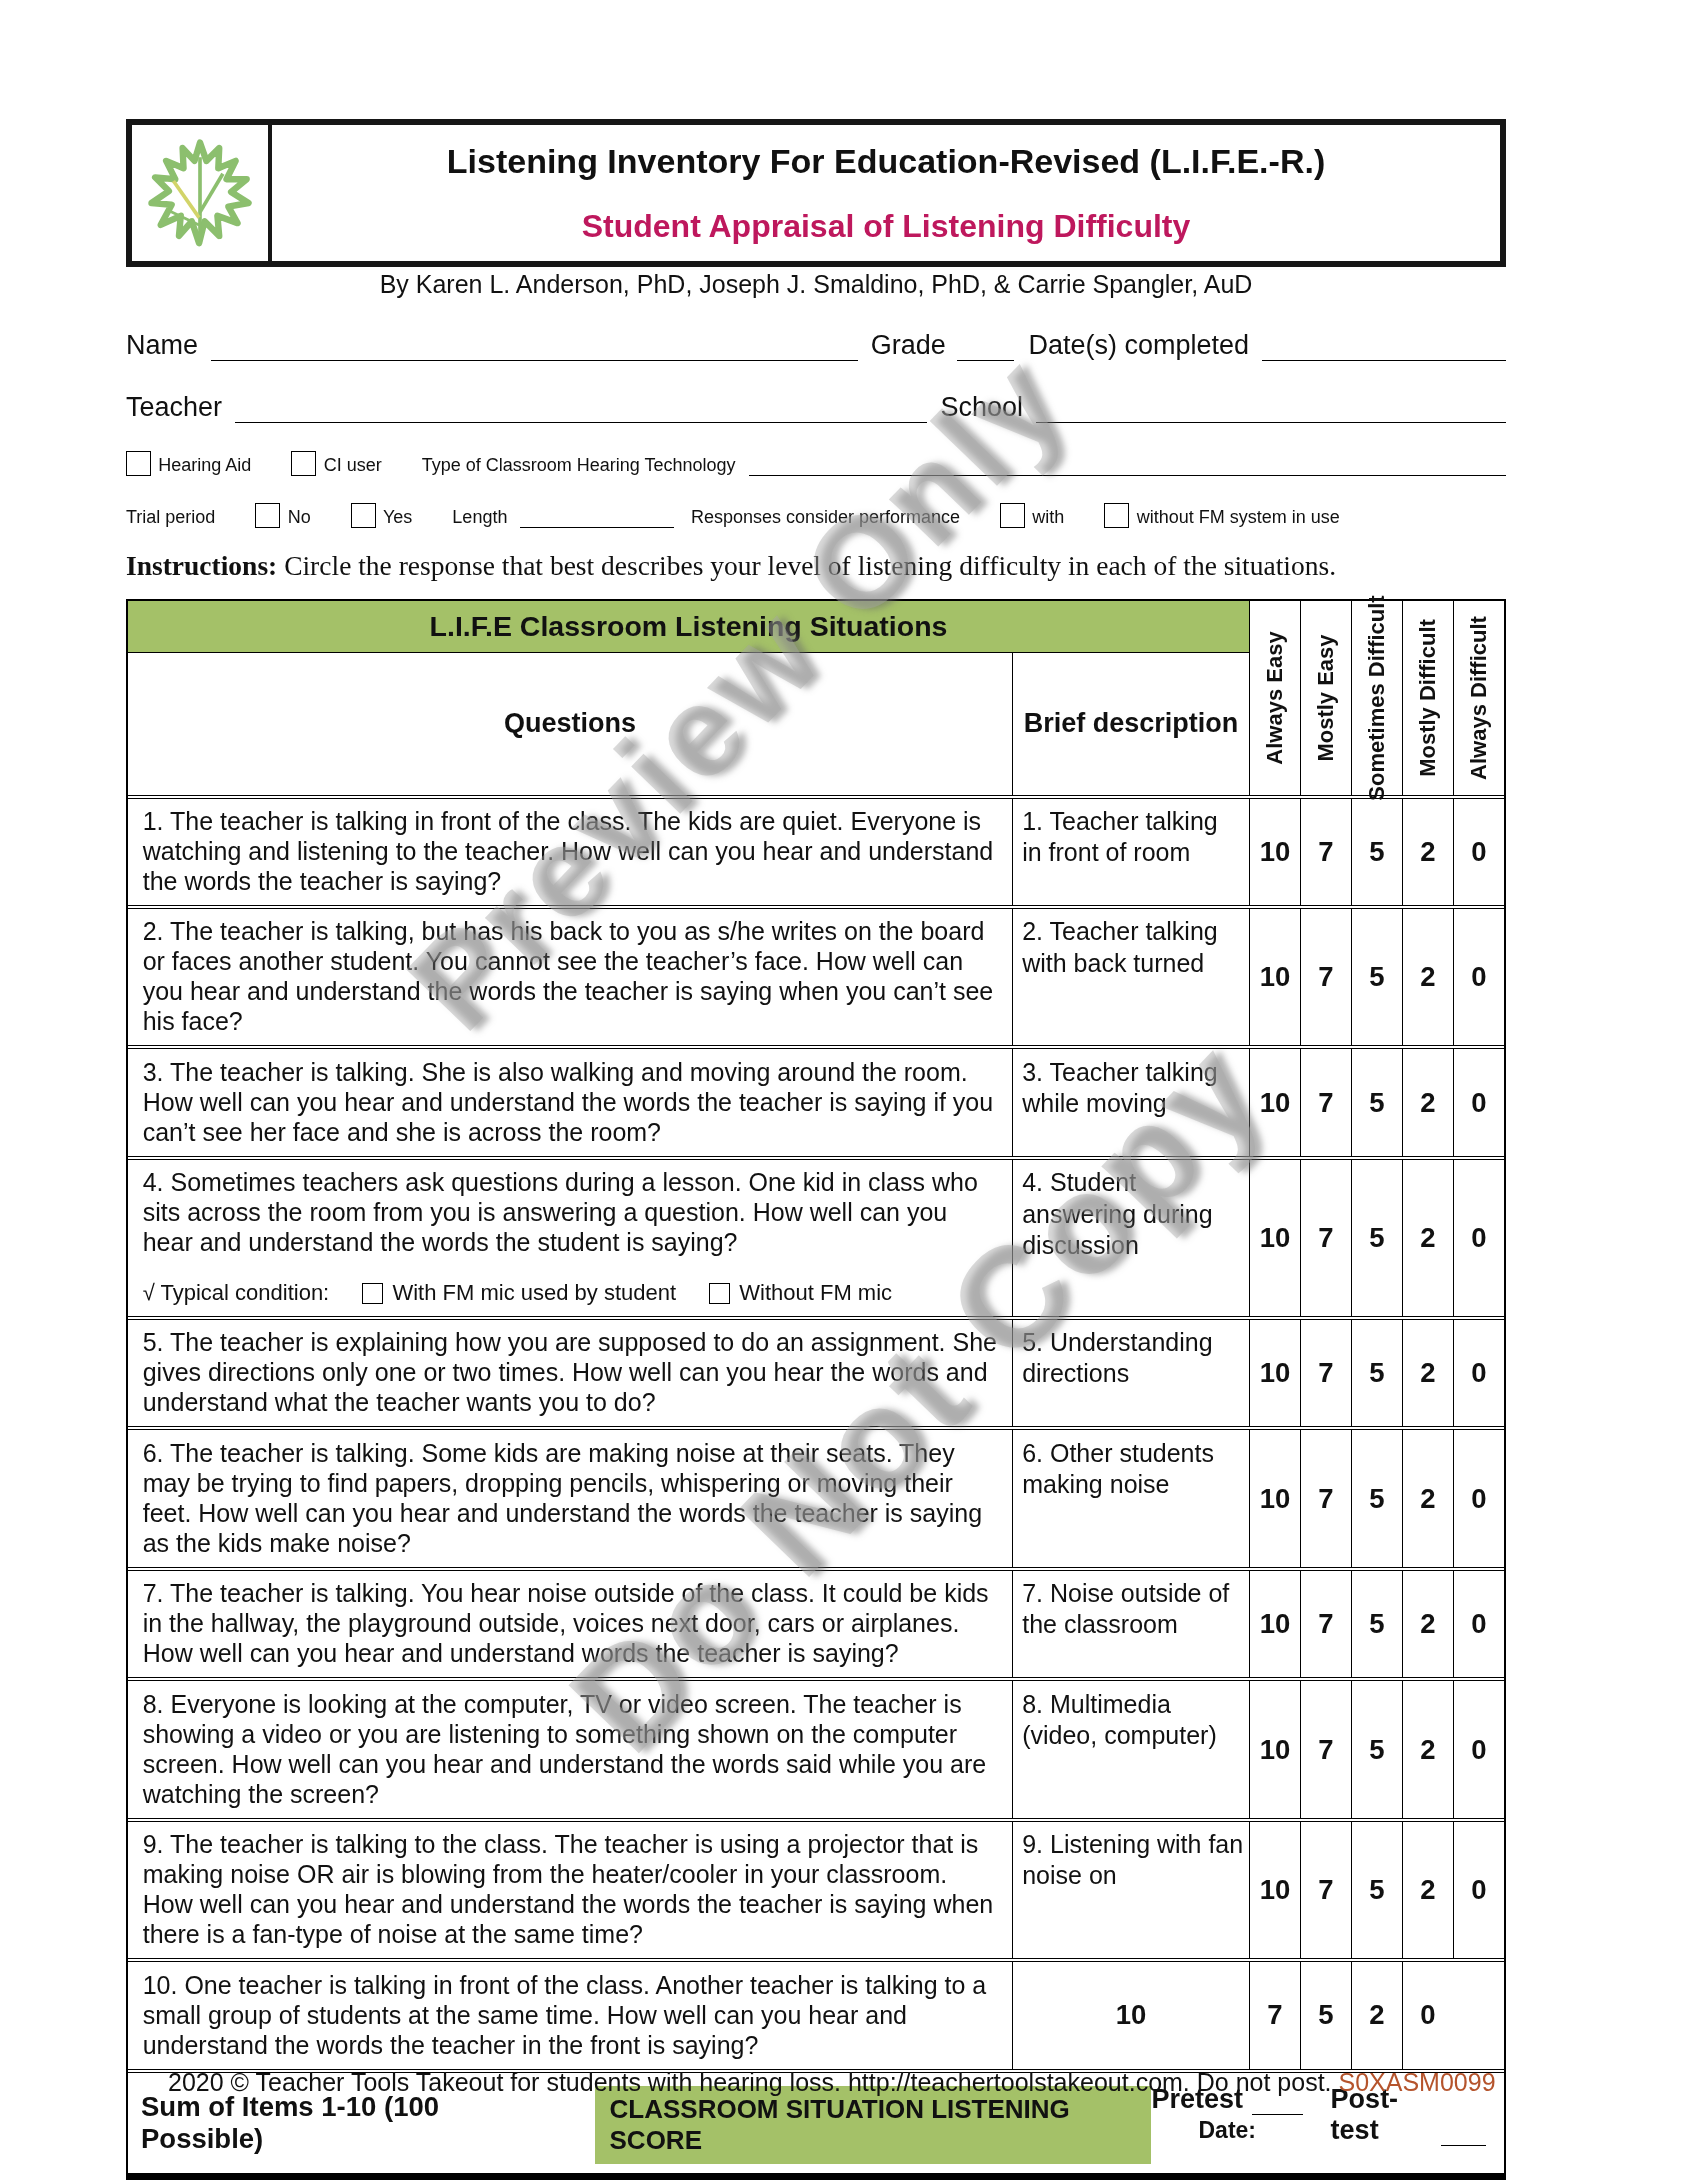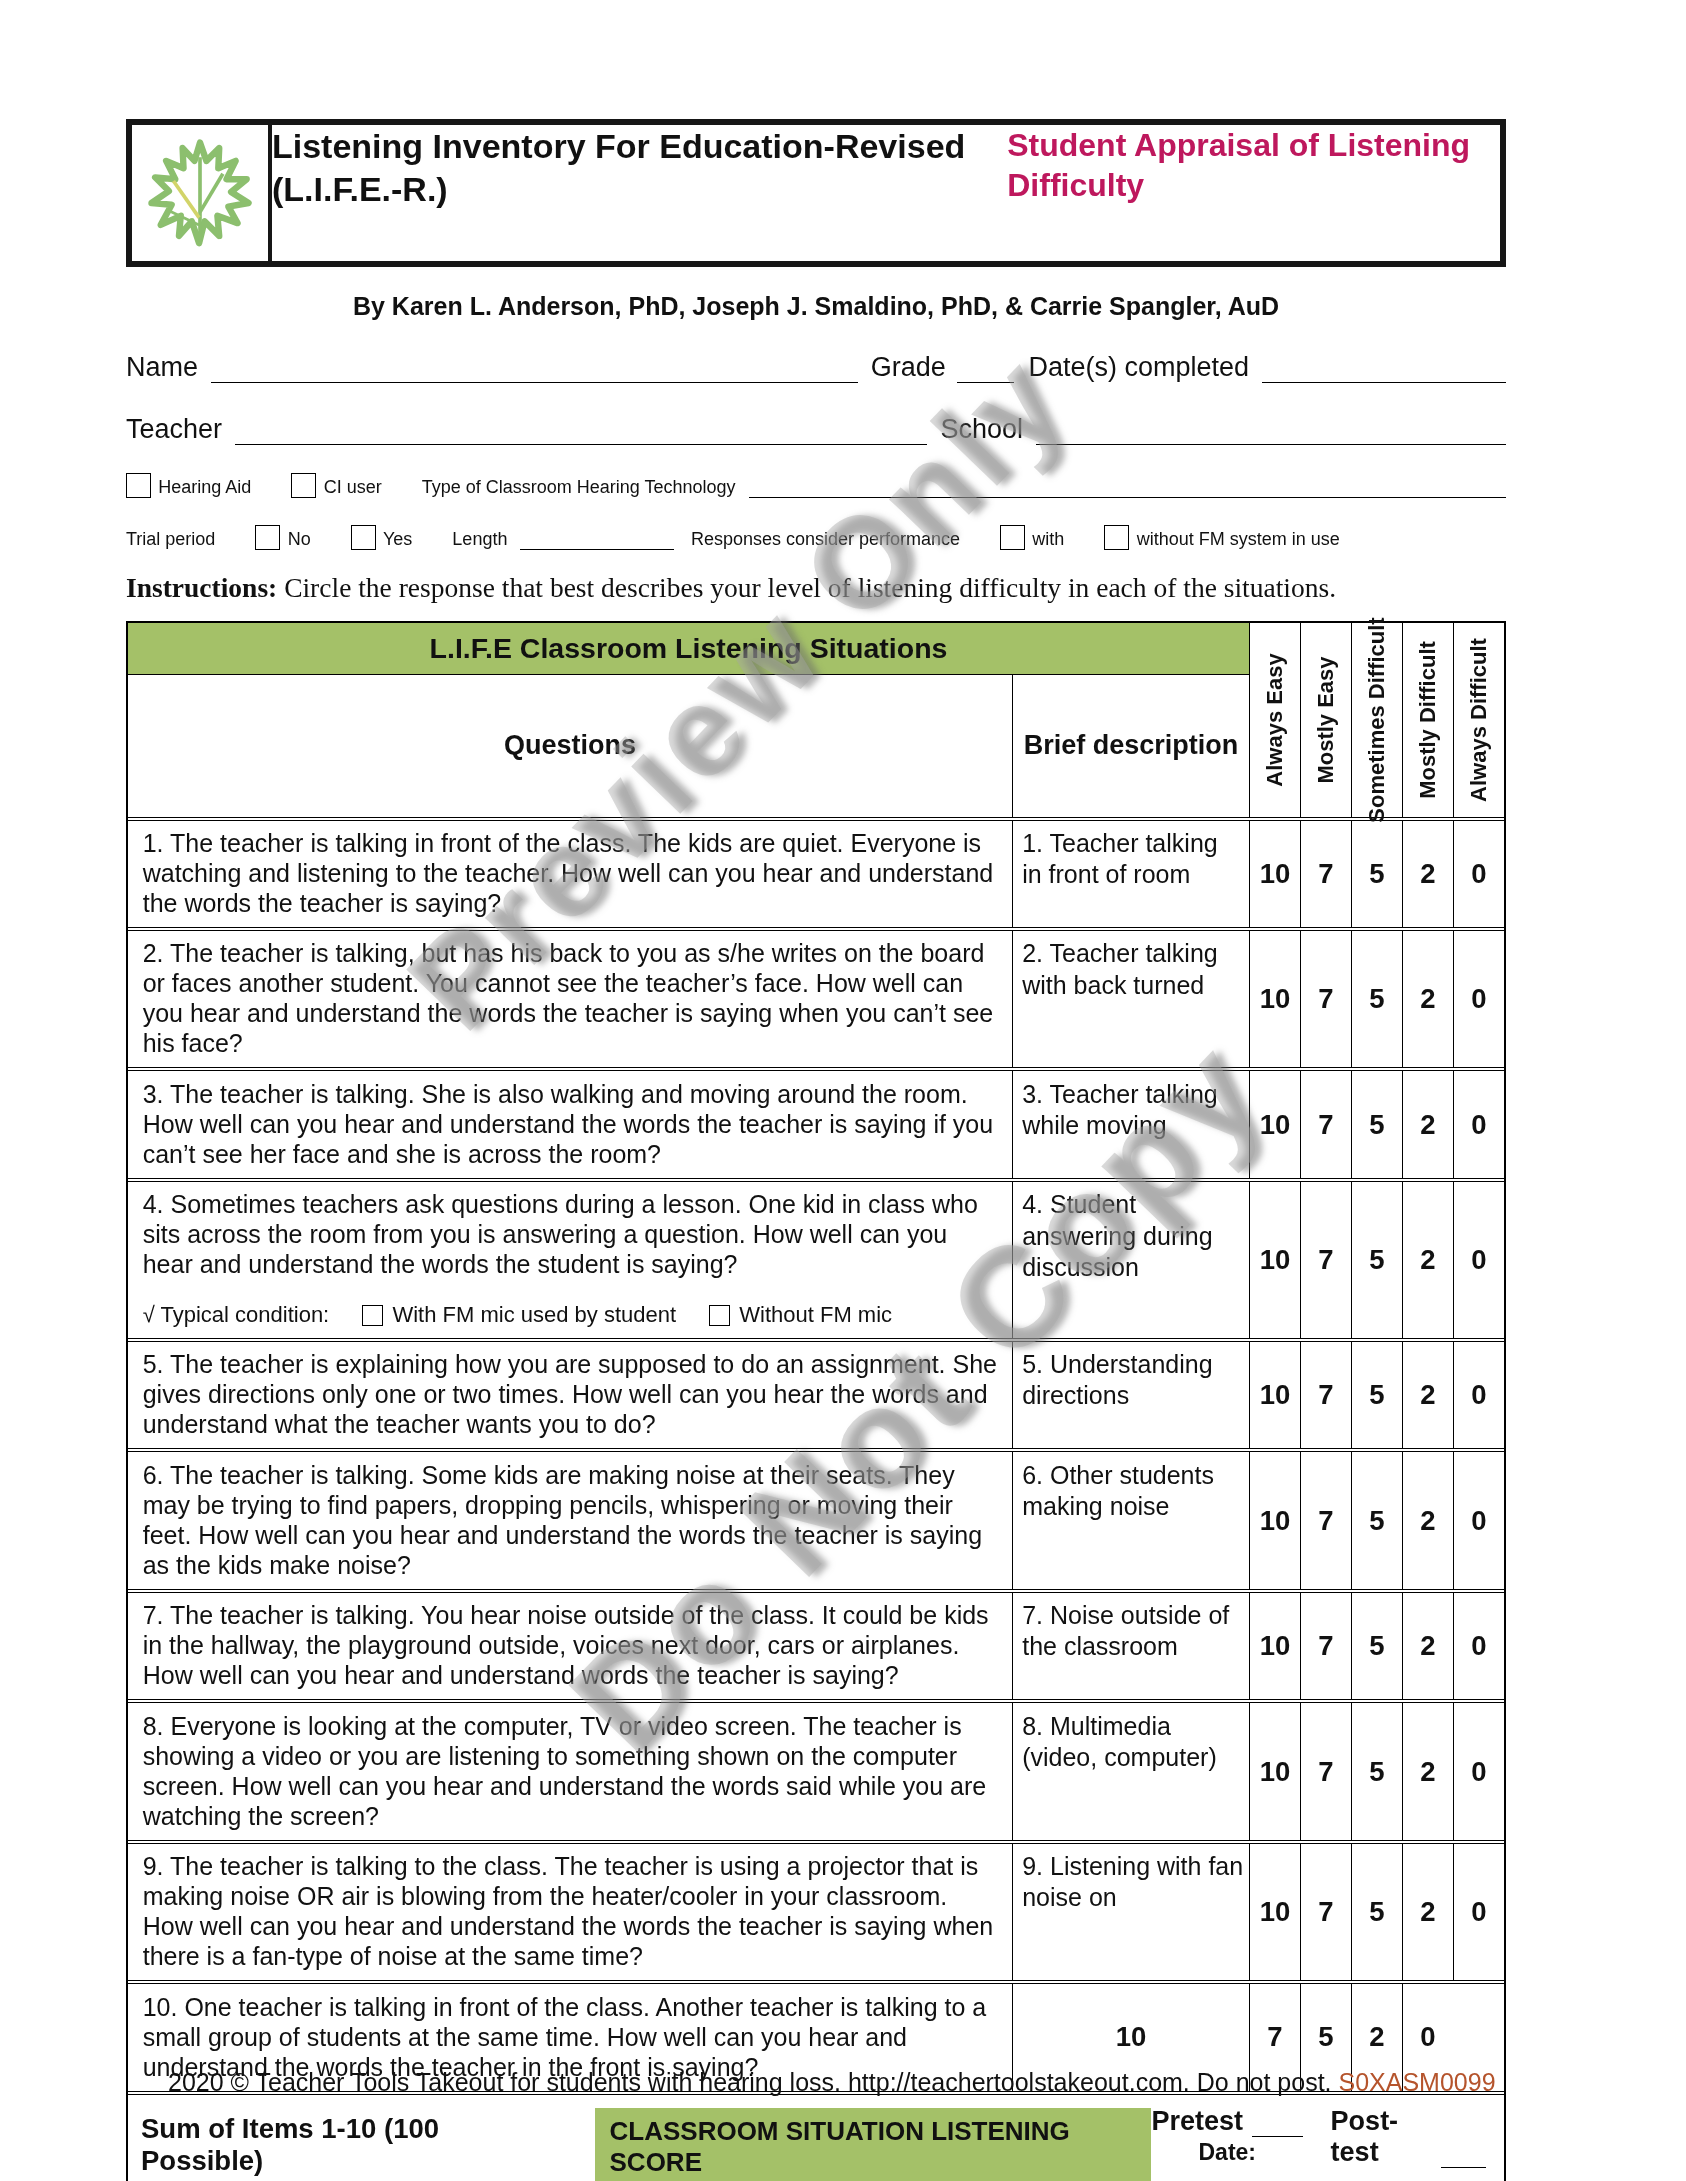--- a/index.html
+++ b/index.html
@@ -3,24 +3,24 @@
 <meta charset="utf-8">
 <style>
   html,body{margin:0;padding:0;background:#fff;}
   #page{position:relative;width:1686px;height:2182px;background:#fff;overflow:hidden;
         font-family:"Liberation Sans",sans-serif;color:#111;}
   #content{position:absolute;left:126px;top:0;width:1380px;}
 
   
   .hdr-box{margin-top:119px;border:6.4px solid #161616;display:flex;height:136px;background:#fff;}
   .logo-cell{width:136px;border-right:4.6px solid #161616;display:flex;align-items:center;justify-content:center;}
-  .title-cell{flex:1;display:flex;flex-direction:row;align-items:flex-start;justify-content:center;line-height:1.25;gap:24px;}
+  .title-cell{flex:1;display:flex;flex-direction:column;align-items:center;justify-content:center;line-height:1.25;gap:24px;}
   .title1{font-size:34px;font-weight:bold;color:#111;}
   .title2{font-size:32px;font-weight:bold;color:#be185d;}
-  .byline{text-align:center;font-size:25px;font-weight:700;margin-top:25px;}
+  .byline{text-align:center;font-size:25px;font-weight:400;margin-top:3px;}
 
   
   .frow{display:flex;align-items:flex-end;font-size:27px;margin-top:31px;}
   .frow .lbl{white-space:nowrap;}
   .uline{border-bottom:1.8px solid #000;height:27.5px;display:inline-block;}
   .grow{flex:1 1 auto;}
   .cb{display:inline-block;width:23px;height:23px;border:1.8px solid #000;margin:0 7.3px 0 0;vertical-align:-2.8px;background:#fff;}
   .cbrow{display:flex;align-items:flex-end;font-size:18px;margin-top:24px;}
   .gap-md{width:40px;display:inline-block;}
   .instructions{font-family:"Liberation Serif",serif;font-size:27.5px;margin-top:22px;}

